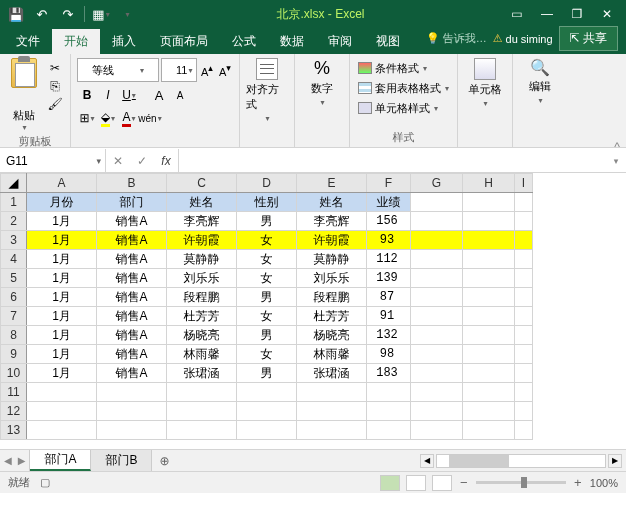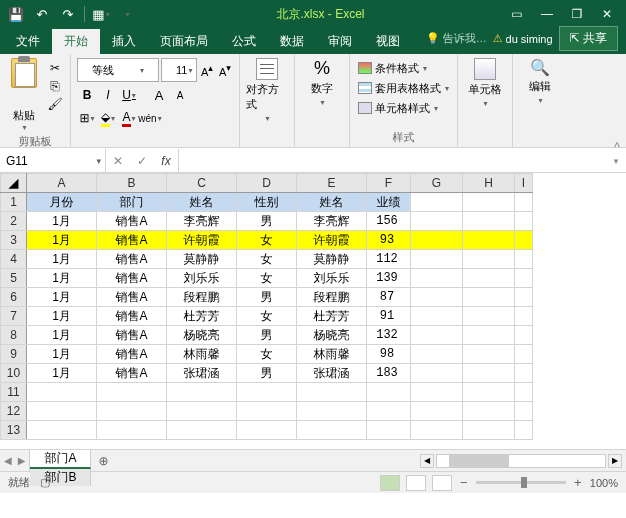--- a/index.html
+++ b/index.html
@@ -77,21 +77,21 @@
 .grid .rowh { width: 26px; background: #e6e6e6; font-weight: normal; color: #333; border-right: 1px solid #999; }
 .col-A { width: 70px; } .col-B { width: 70px; } .col-C { width: 70px; } .col-D { width: 60px; }
 .col-E { width: 70px; } .col-F { width: 44px; } .col-G { width: 52px; } .col-H { width: 52px; } .col-I { width: 18px; }
 .cell-header { background: #c5d9f1; }
 .highlight td { background: #ffff00 !important; }
 .num { text-align: right; padding-right: 3px; font-family: Liberation Mono, monospace; }
 
 
 .sheetbar { height: 22px; border-top: 1px solid #d4d4d4; display: flex; align-items: center; background: #f1f1f1; }
 .sheet-nav { display: flex; padding: 0 4px; gap: 6px; color: #888; font-size: 10px; border-right: 1px solid #ccc; height: 100%; align-items: center; }
-.sheet-tabs { display: flex; height: 100%; flex-direction: column; }
+.sheet-tabs { display: flex; height: 100%; }
 .sheet-tab { padding: 0 14px; border-right: 1px solid #ccc; display: flex; align-items: center; font-size: 12px; background: #e6e6e6; }
 .sheet-tab.active { background: #fff; border-bottom: 2px solid #217346; }
 .sheet-add { width: 24px; display: flex; align-items: center; justify-content: center; color: #666; }
 .sheet-scroll { flex: 1; display: flex; justify-content: flex-end; align-items: center; padding-right: 4px; gap: 2px; }
 .hscroll { width: 170px; height: 14px; border: 1px solid #ccc; background: #fff; position: relative; }
 .hscroll-thumb { position: absolute; left: 12px; top: 0; width: 60px; height: 12px; background: #cdcdcd; }
 .hscroll-btn { width: 14px; height: 14px; border: 1px solid #ccc; display: flex; align-items: center; justify-content: center; font-size: 8px; background: #f1f1f1; }
 
 
 .statusbar { height: 22px; background: #f1f1f1; border-top: 1px solid #d4d4d4; display: flex; align-items: center; padding: 0 8px; font-size: 11px; color: #555; gap: 10px; }

